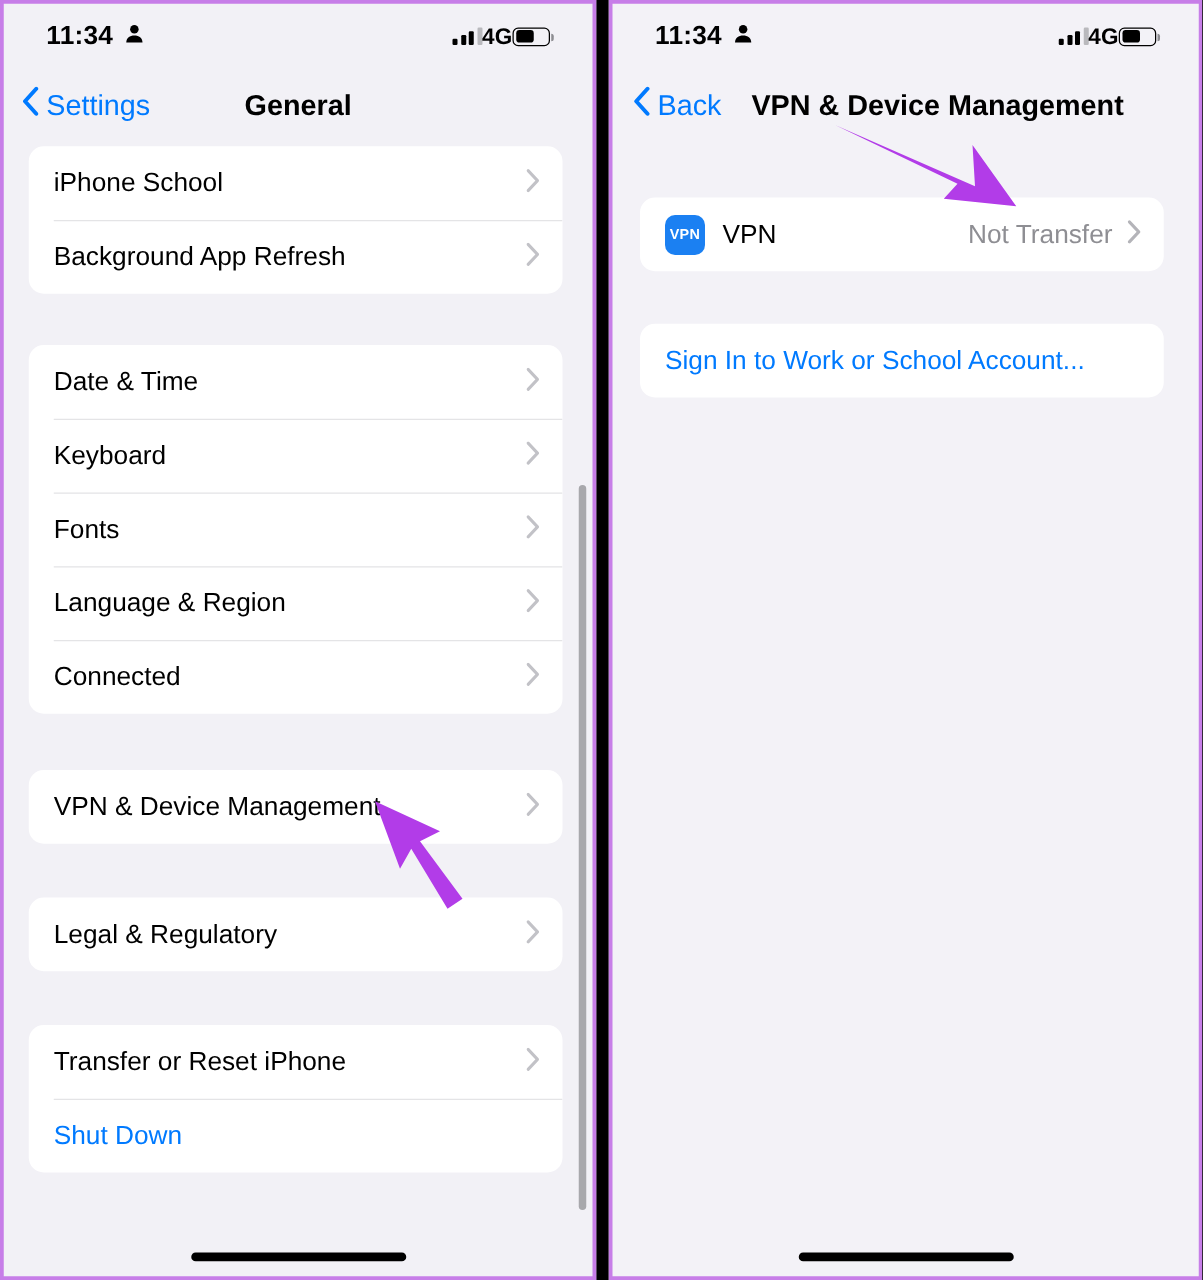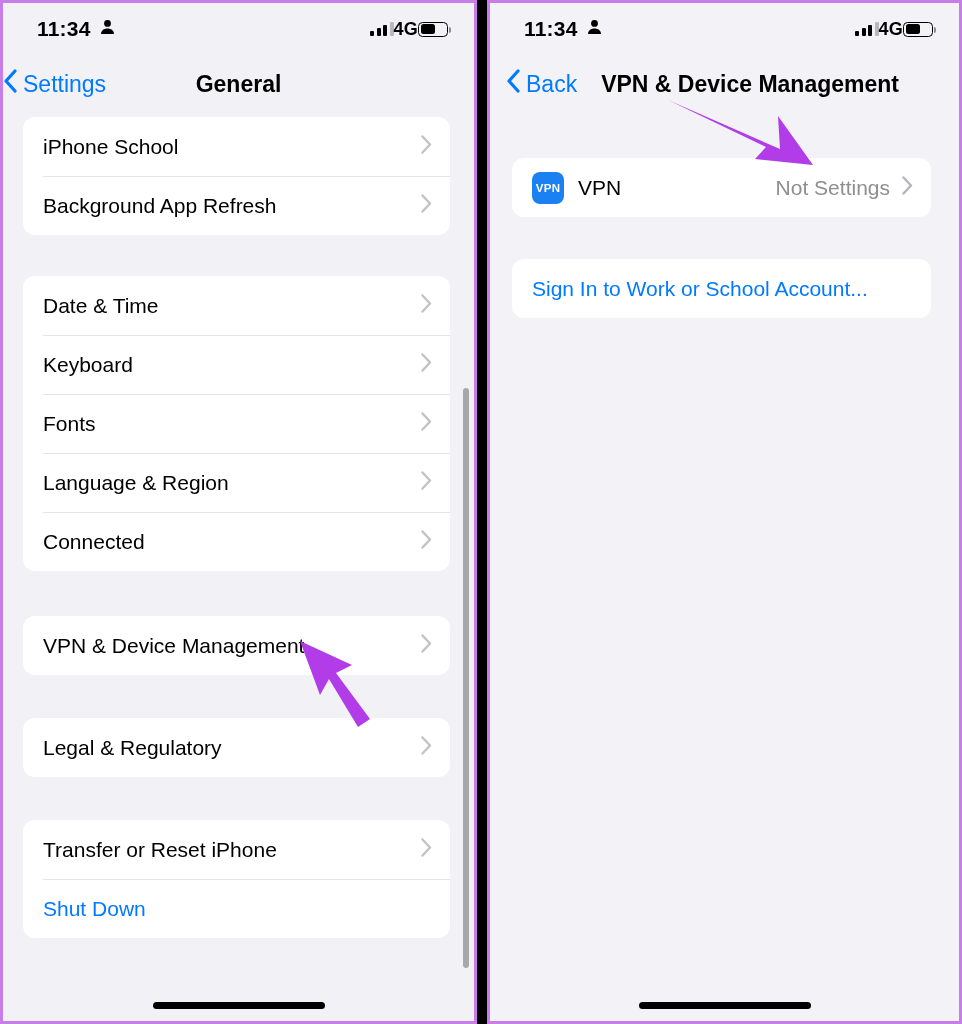--- a/index.html
+++ b/index.html
@@ -15,21 +15,21 @@
     border-top:3px solid #c77ee8; border-bottom:3px solid #c77ee8;
     overflow:hidden;
   }
   .phone.left { left:0;   width:477px; background:#f2f1f6; }
   .phone.right{ left:487px; width:475px; background:#f3f2f7; }
 
   .screen{ position:relative; width:100%; height:100%; }
 
   
   .statusbar{
-    position:absolute; top:0; left:0; right:0; height:52px;
+    position:absolute; top:0; left:0; right:8px; height:52px;
     display:flex; align-items:center; justify-content:space-between;
     padding:0 26px 0 34px;
   }
   .sb-left{ display:flex; align-items:center; gap:9px; }
   .sb-time{ font-size:21px; font-weight:700; letter-spacing:.2px; color:#000; }
   .person-icon{ display:block; }
   .sb-right{ display:flex; align-items:center; gap:0; }
   .bars{ display:flex; align-items:flex-end; gap:2.5px; height:14px; }
   .bars i{ display:block; width:4px; background:#000; border-radius:1px; }
   .bars i:nth-child(1){ height:5px; }
@@ -43,21 +43,21 @@
 
   
   .navbar{
     position:absolute; top:52px; left:0; right:0; height:58px;
     display:flex; align-items:center;
   }
   .back{
     display:flex; align-items:center; gap:6px;
     color:#007aff; font-size:23px; cursor:pointer;
   }
-  .left .back{ }
+  .left .back{ padding-left:14px; }
   .right .back{ padding-left:16px; }
   .chev-back{ display:block; }
   .navtitle{ font-size:23px; font-weight:700; color:#000; }
   .left .navtitle{ position:absolute; left:0; right:0; text-align:center; pointer-events:none; }
   .right .navtitle{ margin-left:24px; }
 
   
   .list{ position:absolute; left:0; right:0; top:110px; bottom:0; }
   .group{
     position:absolute; left:20px; right:24px;
@@ -299,21 +299,21 @@
       </div>
 
       <div class="list">
 
         <div class="group" style="top:45px;">
           <div class="row">
             <span class="vpnicon">
               <span>VPN</span>
             </span>
             <span class="label">VPN</span>
-            <span class="value">Not Settings</span>
+            <span class="value">Not Transfer</span>
             <span class="chev">
               <svg width="11" height="19" viewBox="0 0 11 19">
                   <path d="M1.5 1.5L9 9.5l-7.5 8" fill="none" stroke="#b4b4b9" stroke-width="2.4" stroke-linecap="round" stroke-linejoin="round"></path>
                 </svg>
             </span>
           </div>
         </div>
 
         <div class="group" style="top:146px;">
           <div class="row">

